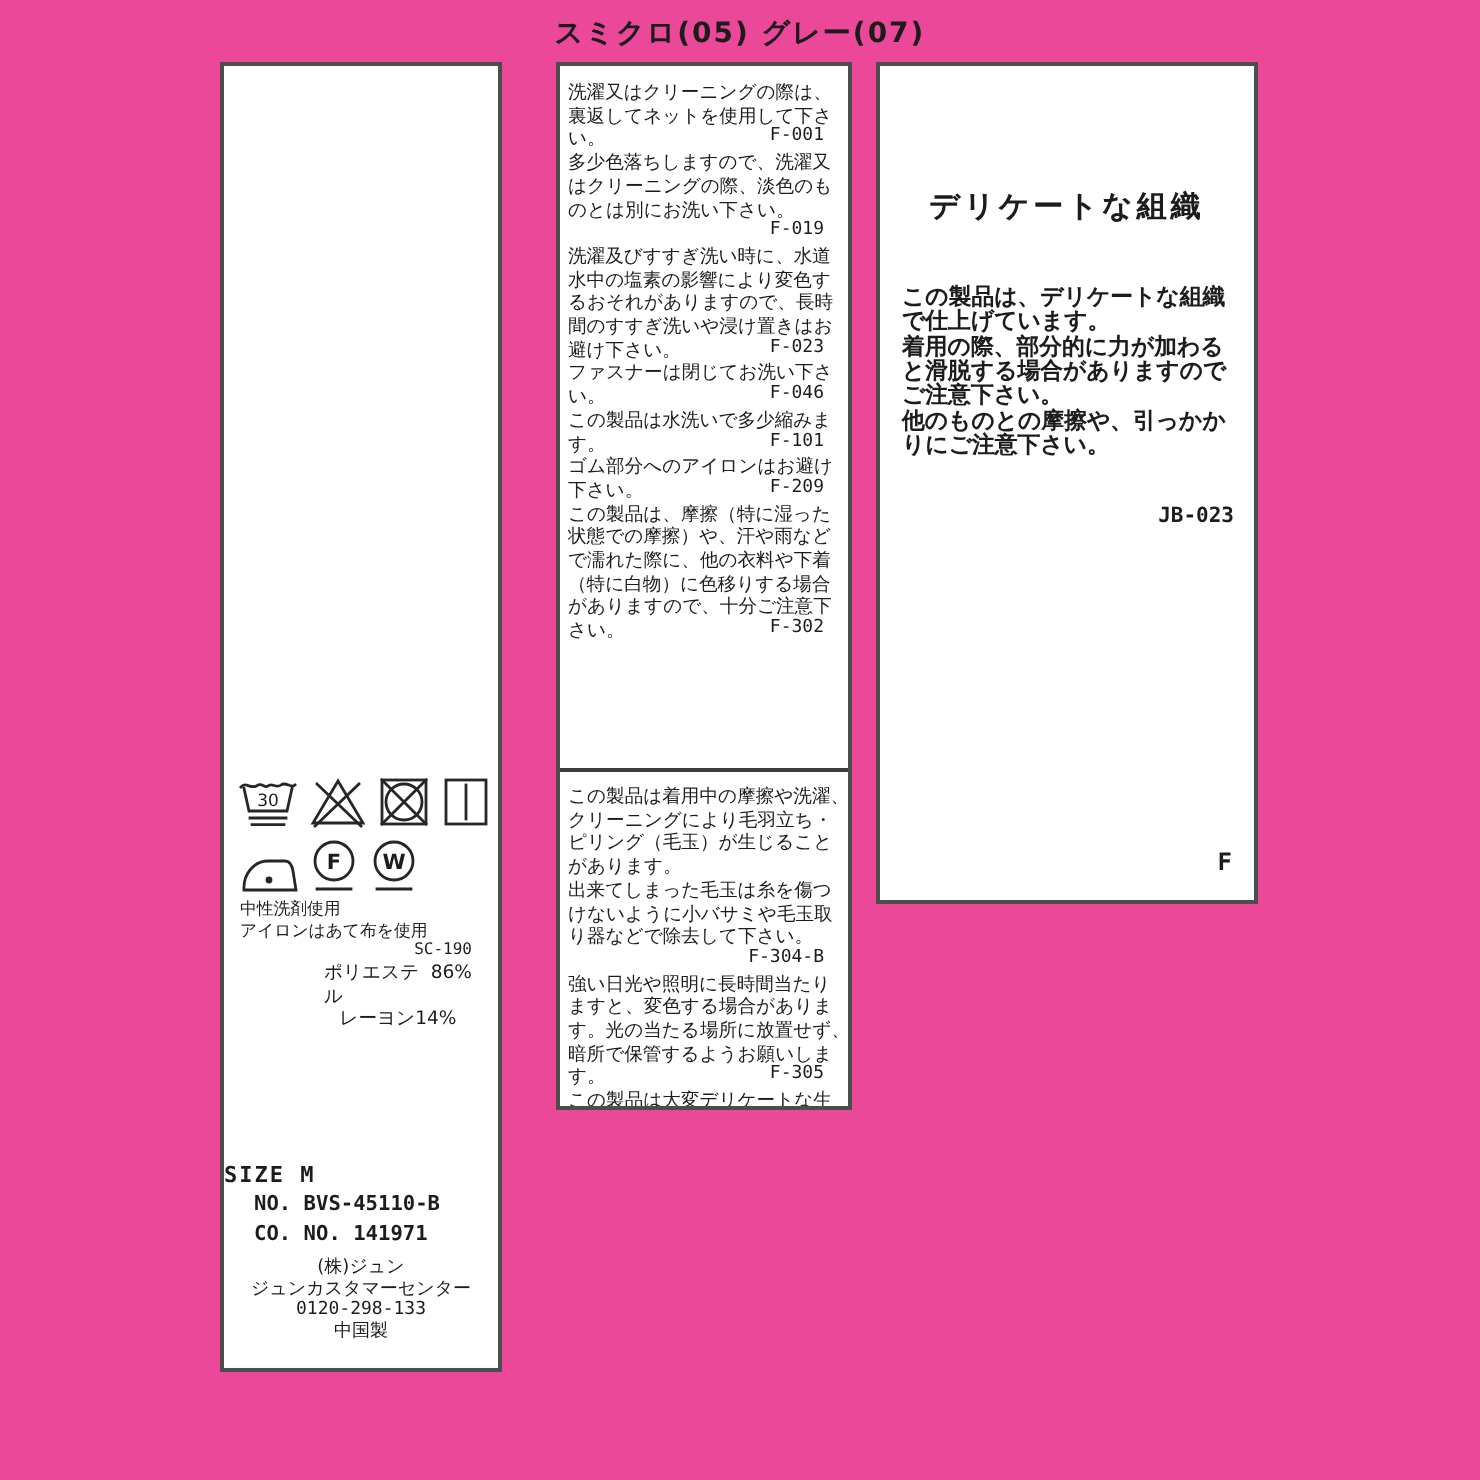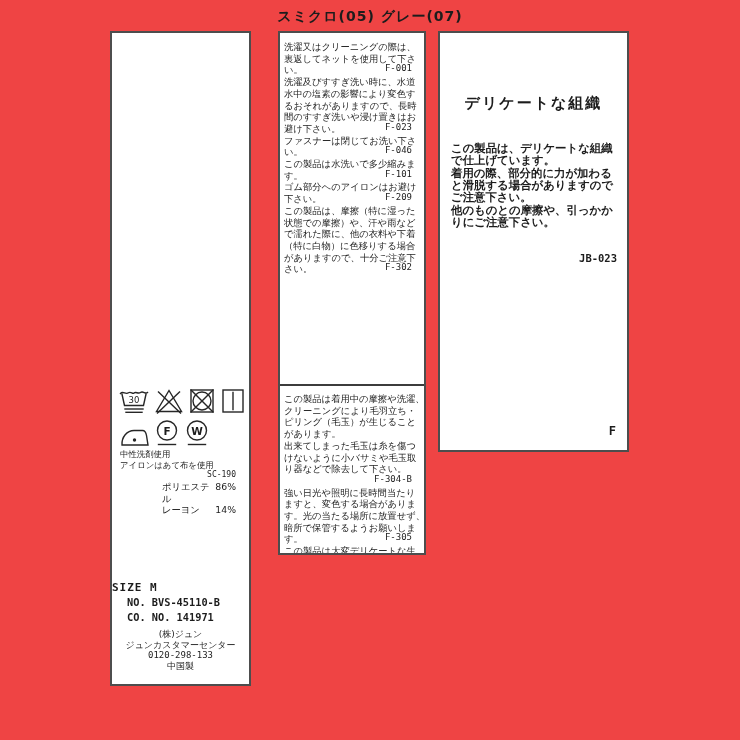--- a/index.html
+++ b/index.html
@@ -1,17 +1,17 @@
 <!DOCTYPE html>
 <html><head>
 <meta charset="utf-8">
 <style>
   html,body{margin:0;padding:0;background:#ffffff;}
   body{width:740px;height:740px;font-family:"DejaVu Sans","Liberation Sans",sans-serif;color:#1c1c1c;}
-  .canvas{position:relative;width:740px;height:740px;background:#ef4444;overflow:hidden;}
+  .canvas{position:relative;width:740px;height:740px;background:#ec4899;overflow:hidden;}
   .page-title{position:absolute;top:8px;left:0;width:740px;text-align:center;font-size:14px;font-weight:bold;letter-spacing:1px;}
   .panel{position:absolute;background:#fff;border:2px solid #4d4d4d;box-sizing:border-box;overflow:hidden;}
   .left-panel{left:110px;top:31px;width:141px;height:655px;}
   .middle-panel{left:278px;top:31px;width:148px;height:524px;}
   .right-panel{left:438px;top:31px;width:191px;height:421px;}
 
   
   .notes{position:absolute;left:4px;right:2px;}
   #top-notes{top:8px;}
   #bottom-notes{top:360px;}
@@ -28,21 +28,21 @@
 
   
   .symbols{position:absolute;top:354px;left:7px;}
   .symbol-row{display:flex;align-items:flex-end;gap:6px;margin-bottom:5px;}
   .symbols svg{display:block;}
   .sym-stroke{fill:none;stroke:#262626;stroke-width:1.4;stroke-linecap:square;}
   .sym-text{fill:#1c1c1c;font-family:"DejaVu Sans","Liberation Sans",sans-serif;}
   .usage-notes{position:absolute;top:416px;left:8px;font-size:8.4px;line-height:10.5px;}
   .sc-code{position:absolute;top:437px;right:13px;font-size:8px;font-family:"DejaVu Sans Mono","Liberation Mono",monospace;}
   .composition{position:absolute;top:448px;left:50px;right:13px;font-size:9.3px;line-height:11.5px;}
-  .comp-row{display:flex;justify-content:space-between;}
+  .comp-row{display:flex;justify-content:center;}
   .size-line{position:absolute;top:548px;left:0;width:100%;font-family:"DejaVu Sans Mono","Liberation Mono",monospace;font-size:11px;font-weight:bold;letter-spacing:1px;}
   .item-no{position:absolute;top:563px;left:15px;font-family:"DejaVu Sans Mono","Liberation Mono",monospace;font-size:10.3px;font-weight:bold;}
   .co-no{position:absolute;top:578px;left:15px;font-family:"DejaVu Sans Mono","Liberation Mono",monospace;font-size:10.3px;font-weight:bold;}
   .company-block{position:absolute;top:596px;left:0;width:100%;text-align:center;font-size:9px;line-height:10.6px;}
   .phone-line{font-family:"DejaVu Sans Mono","Liberation Mono",monospace;font-size:9px;}
 </style>
 </head>
 <body>
 
 <div class="canvas">
@@ -121,20 +121,24 @@
       <div class="phone-line">0120-298-133</div>
       <div>中国製</div>
     </div>
   </div>
 
   <div class="panel middle-panel">
     <div class="notes" id="top-notes">
         <div class="note"><span class="note-text">洗濯又はクリーニングの際は、
 裏返してネットを使用して下さ
 い。</span><span class="note-code">F-001</span></div>
+        <div class="note"><span class="note-text">多少色落ちしますので、洗濯又
+はクリーニングの際、淡色のも
+のとは別にお洗い下さい。
+&nbsp;</span><span class="note-code">F-019</span></div>
         <div class="note"><span class="note-text">洗濯及びすすぎ洗い時に、水道
 水中の塩素の影響により変色す
 るおそれがありますので、長時
 間のすすぎ洗いや浸け置きはお
 避け下さい。</span><span class="note-code">F-023</span></div>
         <div class="note"><span class="note-text">ファスナーは閉じてお洗い下さ
 い。</span><span class="note-code">F-046</span></div>
         <div class="note"><span class="note-text">この製品は水洗いで多少縮みま
 す。</span><span class="note-code">F-101</span></div>
         <div class="note"><span class="note-text">ゴム部分へのアイロンはお避け

